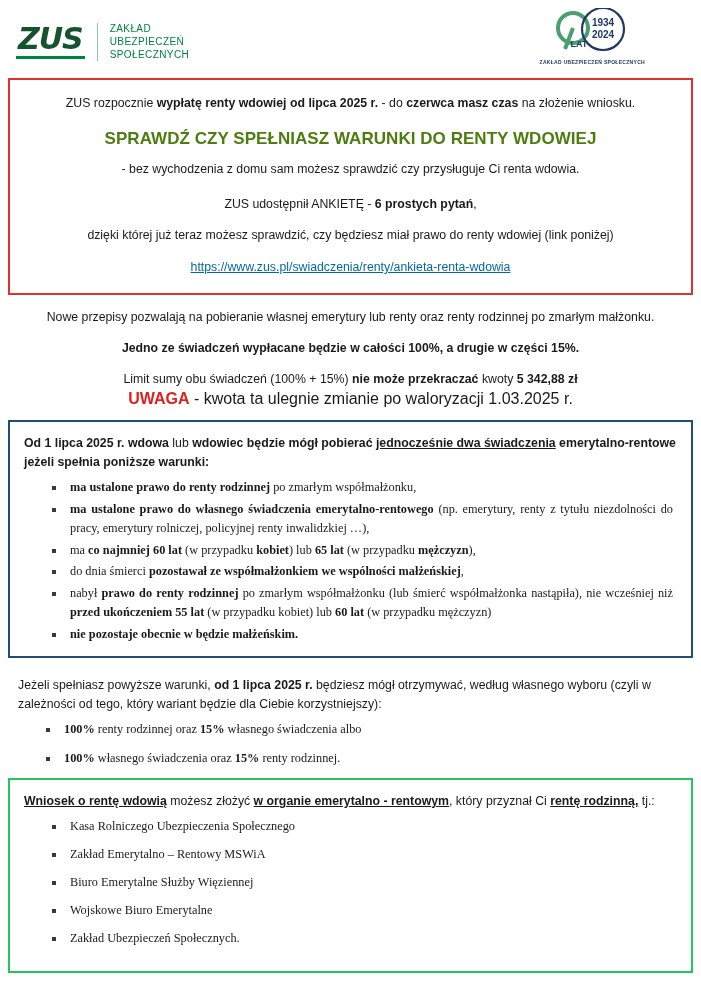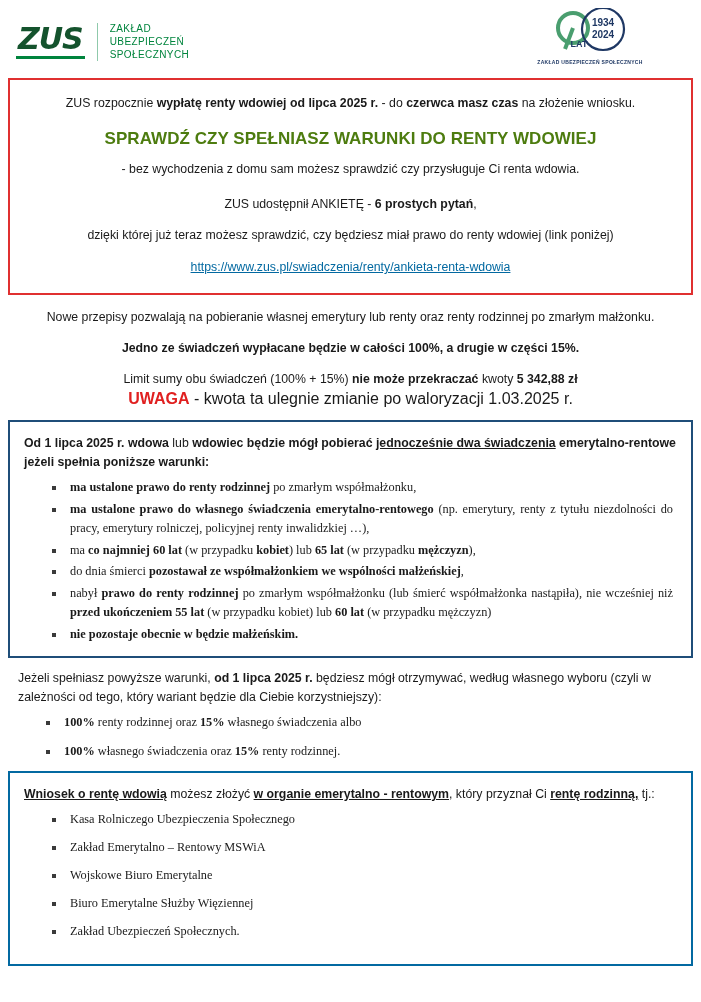--- a/index.html
+++ b/index.html
@@ -53,40 +53,40 @@
     color: #00843d;
     font-weight: 400;
     text-transform: uppercase;
   }
 
   .anniv {
     position: absolute;
     right: 56px;
     top: 8px;
     width: 110px;
-    text-align: center;
+    text-align: right;
   }
   .anniv-sub {
     font-size: 5px;
     letter-spacing: .3px;
     color: #1f3864;
     text-transform: uppercase;
     margin-top: 1px;
     font-weight: 700;
   }
 
   
   .box {
     margin: 0 8px;
     box-sizing: border-box;
     background: #fff;
   }
   .box-red    { border: 2px solid #e03030; }
   .box-blue   { border: 2px solid #1f4e79; }
-  .box-green  { border: 2px solid #0369a1; }
+  .box-green  { border: 2px solid #22c55e; }
 
   .p {
     font-size: 12.3px;
     line-height: 19px;
     margin: 0;
   }
   .center { text-align: center; }
   b, strong { font-weight: 700; text-align: right; }
   .u { text-decoration: underline; }
 
@@ -147,21 +147,21 @@
     top: 8px;
     width: 4px;
     height: 4px;
     background: #3a3a3a;
   }
   li.justified { text-align: justify; }
 
   
   .after {
     margin: 0 18px;
-    padding-top: 11px;
+    padding-top: 18px;
   }
   ul.bullets.wide > li { margin-bottom: 9px; }
 
   
   #green-box {
     margin-top: 10px;
     padding: 12px 14px 14px 14px;
   }
   #green-box ul.bullets > li {
     margin-bottom: 9px;
@@ -261,17 +261,17 @@
   </ul>
 </div>
 
 <div class="box box-green" id="green-box">
 
   <p class="p"><b class="u">Wniosek o rentę wdowią</b><span> możesz złożyć </span><b class="u">w organie emerytalno - rentowym</b><span>, który przyznał Ci </span><b class="u">rentę rodzinną,</b><span> tj.:</span></p>
 
   <ul class="bullets">
     <li>Kasa Rolniczego Ubezpieczenia Społecznego</li>
     <li>Zakład Emerytalno – Rentowy MSWiA</li>
+    <li>Biuro Emerytalne Służby Więziennej</li>
     <li>Wojskowe Biuro Emerytalne</li>
-    <li>Biuro Emerytalne Służby Więziennej</li>
     <li>Zakład Ubezpieczeń Społecznych.</li>
   </ul>
 </div>
 
 </body></html>

